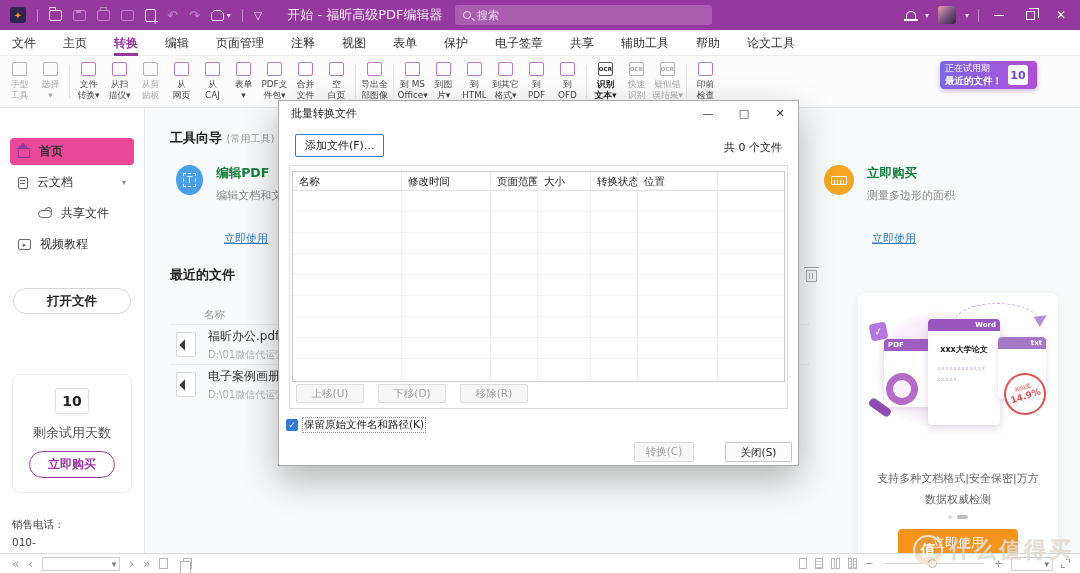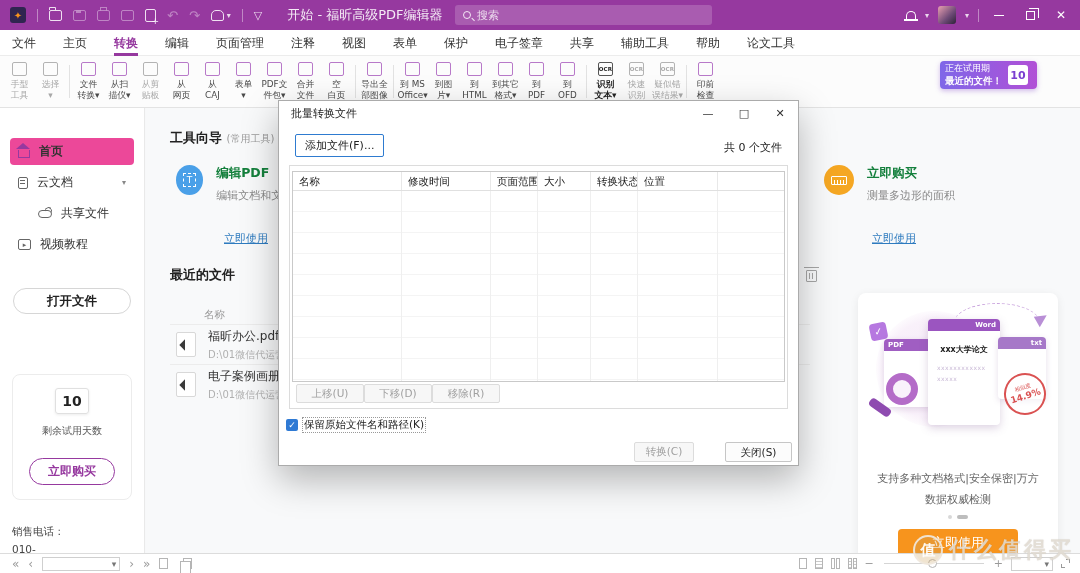--- a/index.html
+++ b/index.html
@@ -69,21 +69,21 @@
   .ic-home{width:12px;height:8px;border:1.5px solid var(--accent);border-top:none;position:relative;margin-top:4px;}
   .ic-home::before{content:'';position:absolute;left:-3px;top:-7px;border-left:7px solid transparent;border-right:7px solid transparent;border-bottom:6px solid var(--accent);}
   .ic-doc{width:10px;height:12px;border:1.5px solid #666;border-radius:2px;position:relative;}
   .ic-doc::before{content:'';position:absolute;left:1px;top:2px;width:5px;height:1.3px;background:#666;box-shadow:0 3px 0 #666;}
   .ic-cloud{width:14px;height:8px;border:1.5px solid #666;border-radius:6px;position:relative;}
   .ic-cloud::before{content:'';position:absolute;right:-1px;top:-4px;width:6px;height:6px;border:1.5px solid #666;border-radius:50%;border-bottom:none;border-left:none;transform:rotate(-20deg);}
   .ic-video{width:13px;height:11px;border:1.5px solid #666;border-radius:2px;display:flex;align-items:center;justify-content:center;font-size:7px;color:#666;}
   #open-file-btn{display:flex;align-items:center;justify-content:center;width:118px;height:26px;margin:30px auto 0;border:1px solid #d6d6d6;border-radius:14px;background:#fff;font-size:12.5px;font-weight:bold;color:#222;}
   #trial-card{margin:60px 12px 0;border:1px solid #ececec;border-radius:8px;padding:13px 0 14px;text-align:center;}
   #trial-card .days-box{width:34px;height:26px;margin:0 auto;border:1px solid #e0e0e0;border-radius:3px;box-shadow:0 1px 3px rgba(0,0,0,.08);display:flex;align-items:center;justify-content:center;font-size:14px;font-weight:bold;color:#222;}
-  #trial-card .lbl{font-size:10px;color:#555;margin:10px 0 20px;}
+  #trial-card .lbl{font-size:13px;color:#555;margin:10px 0 9px;}
   #trial-card .buy{display:inline-block;border:1.5px solid var(--accent);color:var(--accent);font-weight:bold;font-size:12px;border-radius:14px;padding:4px 18px;background:#fff;}
   #contact{margin:22px 12px 0;font-size:10.5px;color:#444;line-height:1.75;}
 
   
   #main{position:absolute;top:108px;left:146px;right:0;bottom:20px;background:#f8f9fa;}
   .tools-heading{position:absolute;left:24px;top:21px;font-size:13px;font-weight:bold;color:#222;}
   .tools-note{font-size:10px;font-weight:normal;color:#999;}
   .tool-card{position:absolute;}
   .tc-icon{width:30px;height:30px;border-radius:50%;display:flex;align-items:center;justify-content:center;}
   .tc-icon.blue{background:#4aa0e8;}
@@ -149,21 +149,21 @@
   .dlg-count{position:absolute;right:16px;top:39px;font-size:11px;color:#222;}
   .dlg-fieldset{position:absolute;left:10px;right:10px;top:64px;height:244px;border:1px solid #dcdcdc;}
   .dlg-group-label{position:absolute;left:5px;top:-8px;background:#0ea5e9;padding:12px 4px;font-size:10.5px;color:#333;margin-top:36px;}
   .dlg-table{position:absolute;left:2px;right:2px;top:5px;height:211px;border:1px solid #c9c9c9;display:flex;flex-direction:column;}
   .tbl-head{display:grid;grid-template-columns:109px 89px 47px 53px 47px 80px 1fr;height:19px;border-bottom:1px solid #e0e0e0;}
   .tbl-head .cell{font-size:10.5px;color:#222;padding:3px 0 0 6px;border-right:1px solid #e8e8e8;overflow:hidden;white-space:nowrap;}
   .tbl-head .cell:last-child{border-right:none;}
   .tbl-body{flex:1;display:grid;grid-template-columns:109px 89px 47px 53px 47px 80px 1fr;background:repeating-linear-gradient(to bottom,#fff 0 20px,#f4f4f4 20px 21px);}
   .tbl-body .bcell{border-right:1px solid #efefef;}
   .tbl-body .bcell:last-child{border-right:none;}
-  .dlg-move-row{position:absolute;left:6px;bottom:5px;display:flex;justify-content:space-between;}
+  .dlg-move-row{position:absolute;left:6px;bottom:5px;display:flex;gap:14px;justify-content:space-between;}
   .btn{font-family:inherit;font-size:10.5px;border-radius:2px;text-align:center;}
   .btn.dis{border:1px solid #dcdcdc;background:#f7f7f7;color:#a0a0a0;}
   .btn.move{width:68px;height:19px;line-height:17px;}
   .dlg-check-row{position:absolute;left:7px;top:317px;display:flex;align-items:center;gap:5px;}
   .checkbox{width:12px;height:12px;background:#2f7ad4;border-radius:2px;color:#fff;font-size:9px;line-height:12px;text-align:center;}
   .check-label{font-size:10.5px;color:#222;outline:1px dotted #999;padding:0 1px;}
   .dlg-convert{position:absolute;left:355px;top:341px;width:60px;height:20px;}
   .dlg-close{position:absolute;left:446px;top:341px;width:67px;height:20px;border:1px solid #c6c6c6;background:#fcfcfc;color:#222;line-height:18px;}
 
   

